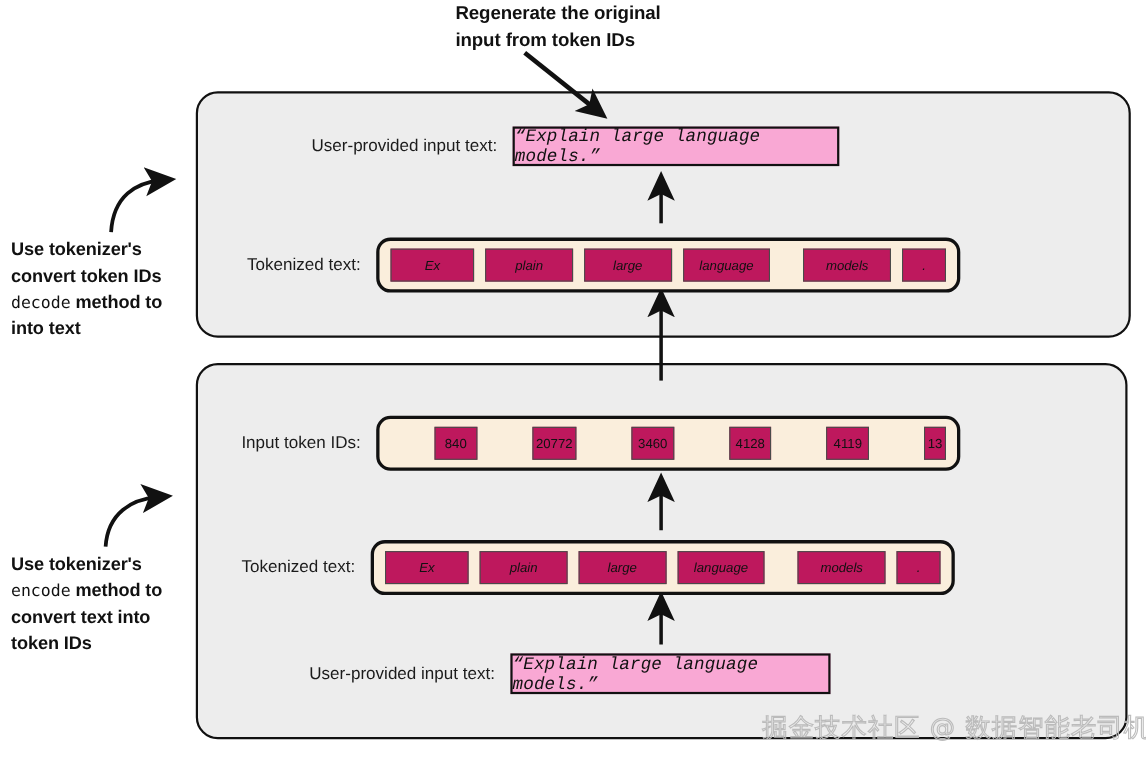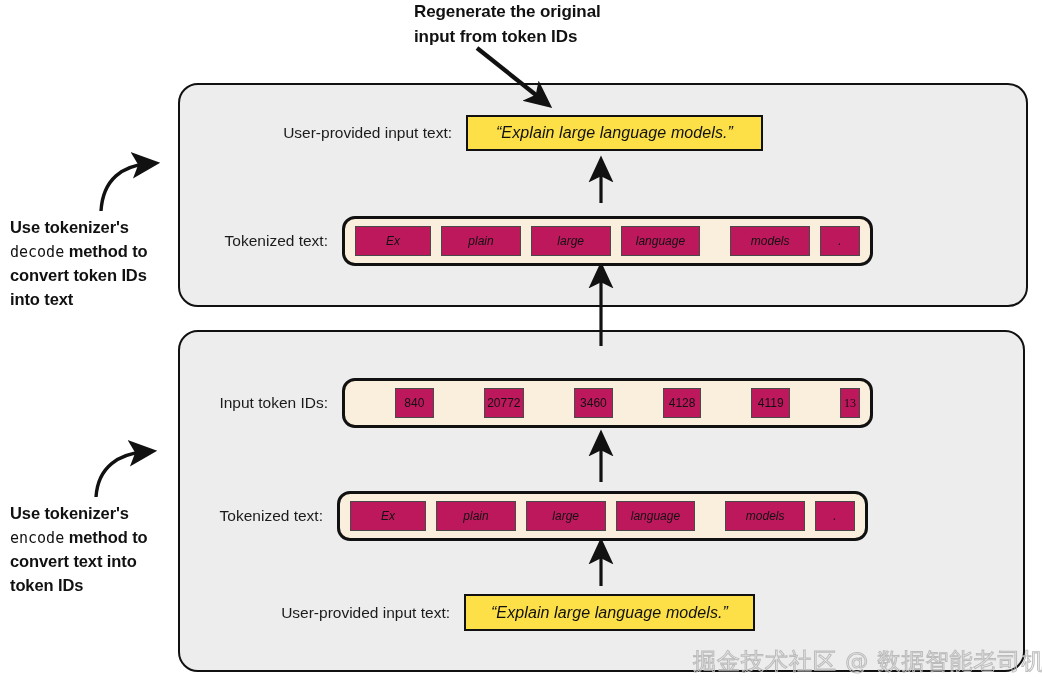--- a/index.html
+++ b/index.html
@@ -84,30 +84,30 @@
   .row-label {
     font-size: 15.5px;
     color: #1b1b1b;
     text-align: right;
     white-space: nowrap;
     font-family: "Liberation Sans", sans-serif;
   }
 
   
   .input-text-box {
-    background: #fde047;
+    background: #f9a8d4;
     border: 2.5px solid #111111;
     box-sizing: border-box;
     display: flex;
     align-items: center;
     justify-content: center;
     font-style: italic;
     font-size: 16px;
     color: #111111;
-    font-family: Liberation Sans, sans-serif;
+    font-family: Liberation Mono, monospace;
     letter-spacing: 0.1px;
   }
 
   
   .capsule {
     background: #faeedc;
     border: 3px solid #111111;
     border-radius: 13px;
     box-sizing: border-box;
     display: flex;
@@ -136,21 +136,21 @@
   .w-lg   { width: 88px; }
   .w-lang { width: 88px; }
   .w-mod  { width: 88px; margin-left: 20px; }
   .w-dot  { width: 44px; }
 
   .w-840   { width: 88px; }
   .w-20772 { width: 92px; }
   .w-3460  { width: 88px; }
   .w-4128  { width: 88px; }
   .w-4119  { width: 88px; }
-  .w-13    { width: 44px; font-family: Liberation Serif, serif; }
+  .w-13    { width: 44px; }
 
   
   #row-top-input   { left: 252px; top: 115px;  }
   #row-top-input .row-label { width: 200px; margin-right: 14px; }
   #row-top-input .input-text-box { width: 297px; height: 36px; }
 
   #row-top-tokens  { left: 212px; top: 216px; }
   #row-top-tokens .row-label { width: 116px; margin-right: 14px; }
   #row-top-tokens .capsule { width: 531px; height: 50px; }
 
@@ -211,22 +211,22 @@
   <path d="M601,586 L601,551" stroke="#111111" stroke-width="3.2" fill="none" marker-end="url(#ah)"></path>
 </svg>
 
 <div class="callout callout-top">
   <div>Regenerate the original</div>
   <div>input from token IDs</div>
 </div>
 
 <div class="callout callout-left callout-decode">
   <div>Use tokenizer's</div>
+  <div>convert token IDs</div>
   <div><span class="mono">decode</span><span> method to</span></div>
-  <div>convert token IDs</div>
   <div>into text</div>
 </div>
 
 <div class="callout callout-left callout-encode">
   <div>Use tokenizer's</div>
   <div><span class="mono">encode</span><span> method to</span></div>
   <div>convert text into</div>
   <div>token IDs</div>
 </div>
 

